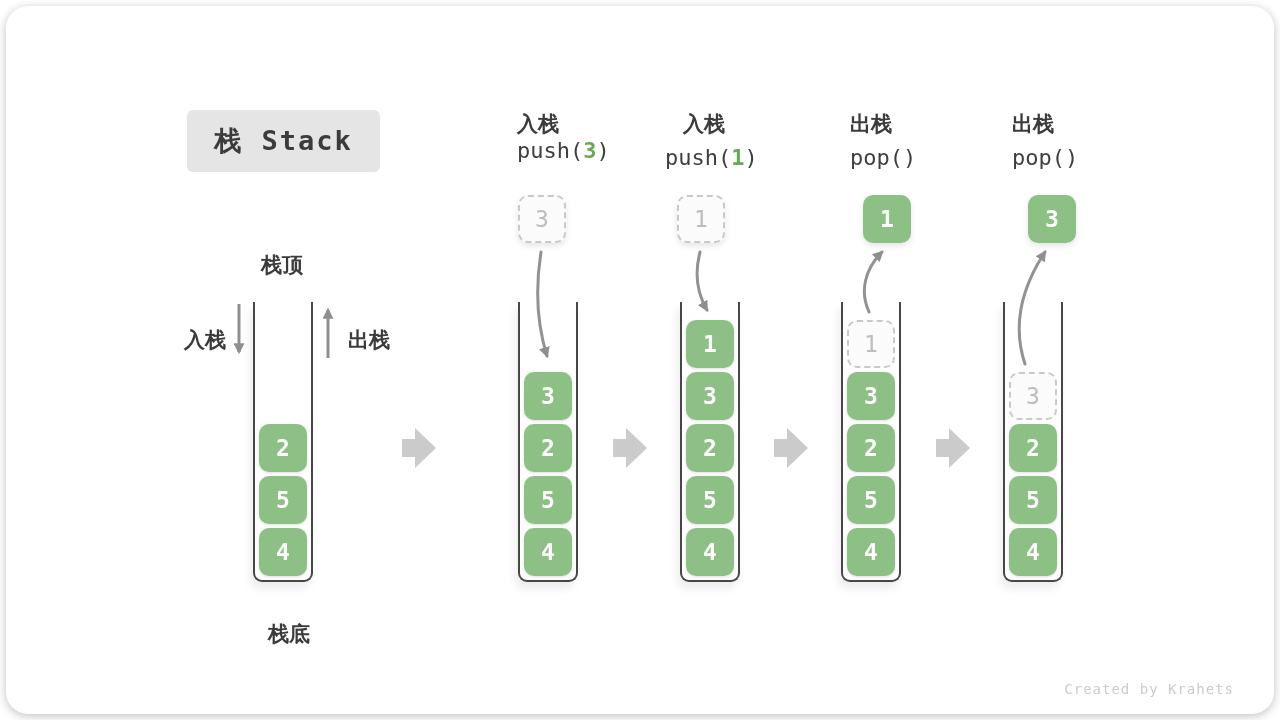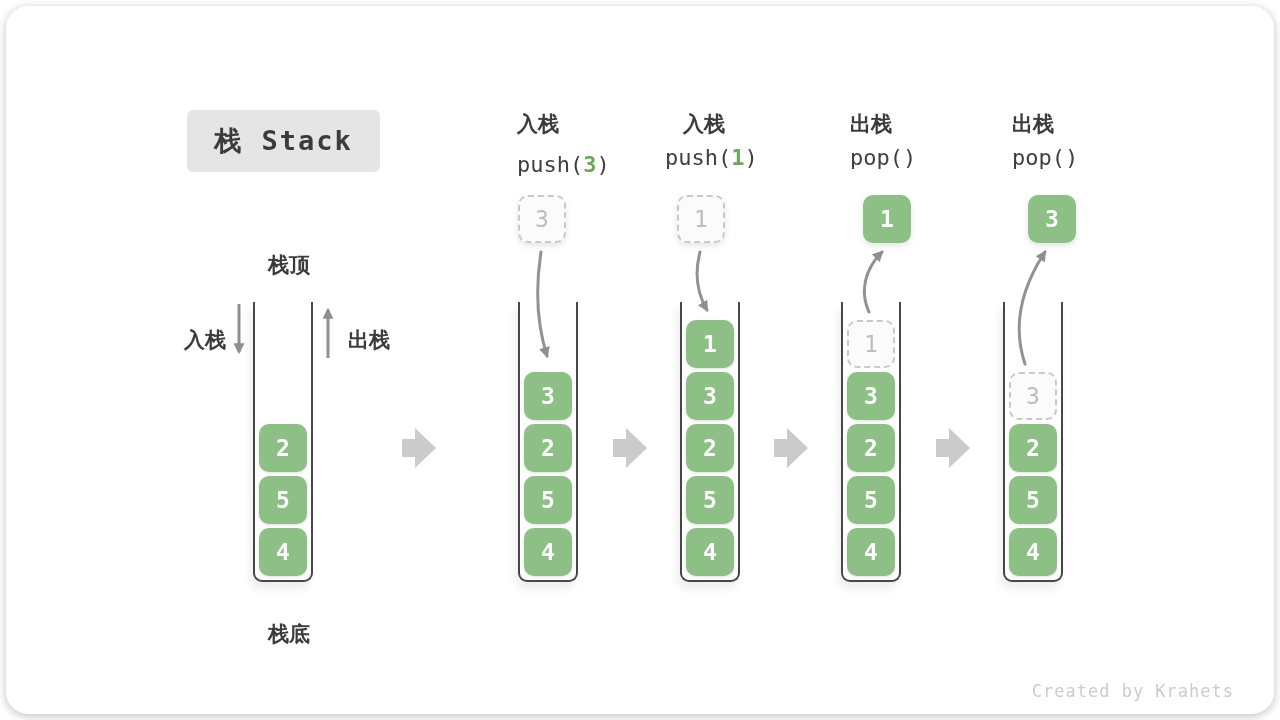--- a/index.html
+++ b/index.html
@@ -41,40 +41,40 @@
     font-size:23px;font-weight:700;
   }
   .cell.green{background:#8cc084;color:#ffffff;box-shadow:0 1px 3px rgba(0,0,0,0.12);}
   .cell.ghost{
     background:#fbfbfb;border:2px dashed #c9c9c9;color:#bdbdbd;font-weight:400;
   }
   .cell.float{box-shadow:0 3px 6px rgba(0,0,0,0.10);}
   .watermark{
     right:40px;top:675px;
     font-family:"DejaVu Sans Mono","Liberation Mono",monospace;
-    font-size:17px;color:#cccccc;letter-spacing:1px;
+    font-size:14px;color:#cccccc;letter-spacing:1px;
   }
   svg{position:absolute;left:0;top:0;pointer-events:none;}
 </style>
 </head>
 <body>
 
 <div class="canvas">
 
   <div class="abs title-box">
       <span>栈 Stack</span>
     </div>
 
-  <div class="abs cjk-label" style="left:247px;top:245px;width:72px;">栈顶</div>
+  <div class="abs cjk-label" style="left:240px;top:245px;width:72px;">栈顶</div>
   <div class="abs cjk-label" style="left:247px;top:614px;width:72px;">栈底</div>
   <div class="abs cjk-label" style="left:178px;top:320px;">入栈</div>
   <div class="abs cjk-label" style="left:342px;top:320px;">出栈</div>
 
   <div class="abs cjk-label" style="left:511px;top:104px;text-align:left;">入栈</div>
-  <div class="abs op-code" style="left:511px;top:146px;"><span>push(</span><span class="arg">3</span><span>)</span></div>
+  <div class="abs op-code" style="left:511px;top:132px;"><span>push(</span><span class="arg">3</span><span>)</span></div>
 
   <div class="abs cjk-label" style="left:677px;top:104px;text-align:left;">入栈</div>
   <div class="abs op-code" style="left:659px;top:139px;"><span>push(</span><span class="arg">1</span><span>)</span></div>
 
   <div class="abs cjk-label" style="left:844px;top:104px;text-align:left;">出栈</div>
   <div class="abs op-code" style="left:844px;top:139px;"><span>pop(</span><span class="arg"></span><span>)</span></div>
 
   <div class="abs cjk-label" style="left:1006px;top:104px;text-align:left;">出栈</div>
   <div class="abs op-code" style="left:1006px;top:139px;"><span>pop(</span><span class="arg"></span><span>)</span></div>
 

